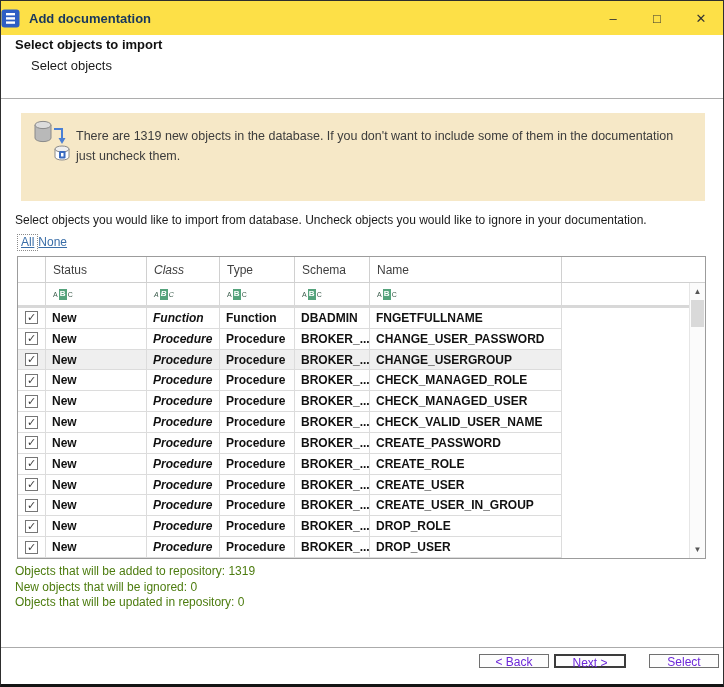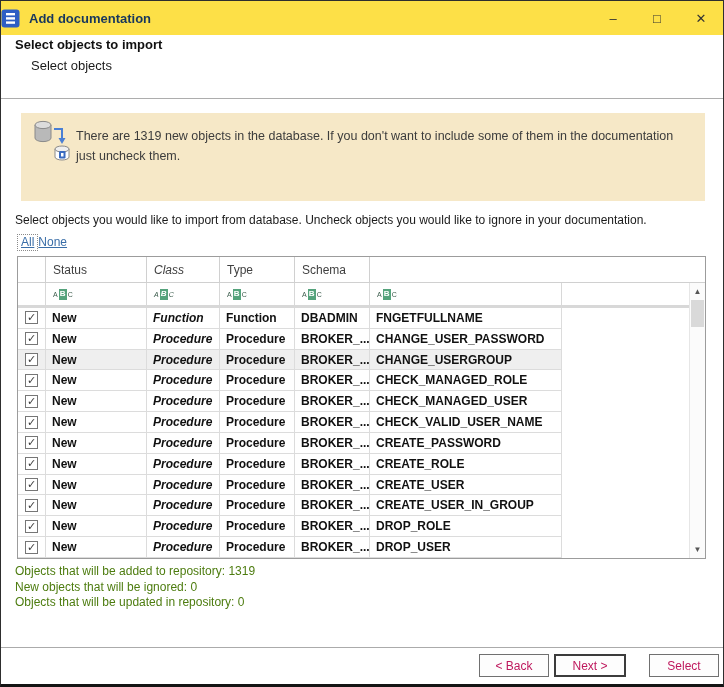--- a/index.html
+++ b/index.html
@@ -65,21 +65,21 @@
   .vscroll { position:absolute; top:26px; bottom:0; right:0; width:16px; background:#fbfbfb; border-left:1px solid #e6e6e6; }
   .sb-arrow { position:absolute; left:0; right:0; text-align:center; font-size:8px; color:#555; }
   .sb-arrow.up { top:4px; } .sb-arrow.down { bottom:4px; }
   .sb-thumb { position:absolute; top:17px; left:1px; right:1px; height:27px; background:#d9d9d9; }
 
   
   .summary { position:absolute; top:563px; left:14px; font-size:12px; color:#4d7c0f; line-height:15.5px; }
 
   
   .footer-sep { position:absolute; top:646px; left:0; right:0; height:1px; background:#ababab; }
-  .btn { position:absolute; top:653px; height:23px; background:#fdfdfd; border:1px solid #707070; font-family:"Liberation Sans", sans-serif; font-size:12px; color:#be185d; cursor:pointer; }
+  .btn { position:absolute; top:653px; height:14px; background:#fdfdfd; border:1px solid #707070; font-family:"Liberation Sans", sans-serif; font-size:12px; color:#6d28d9; cursor:pointer; }
   .btn-back { left:478px; width:70px; }
   .btn-next { left:553px; width:72px; border:2px solid #3c3c3c; }
   .btn-cancel { left:648px; width:70px; }
 </style>
 </head>
 <body>
 
 <div id="window">
 
   <div class="titlebar">
@@ -126,20 +126,21 @@
     <a class="link focus">All</a><a class="link">None</a>
   </div>
 
   <div class="grid">
     <div class="ghead">
       <div class="hcell c0"></div>
       <div class="hcell c1">Status</div>
       <div class="hcell c2">Class</div>
       <div class="hcell c3">Type</div>
       <div class="hcell c4">Schema</div>
+      <div class="hcell c5">Name</div>
       <div class="hcell fill"></div>
     </div>
     <div class="gfilter">
       <div class="fcell c0"></div>
       <div class="fcell c1">
           <span class="abc">
             <span class="abc-a">A</span>
             <span class="abc-b">B</span>
             <span class="abc-c">C</span>
           </span>

